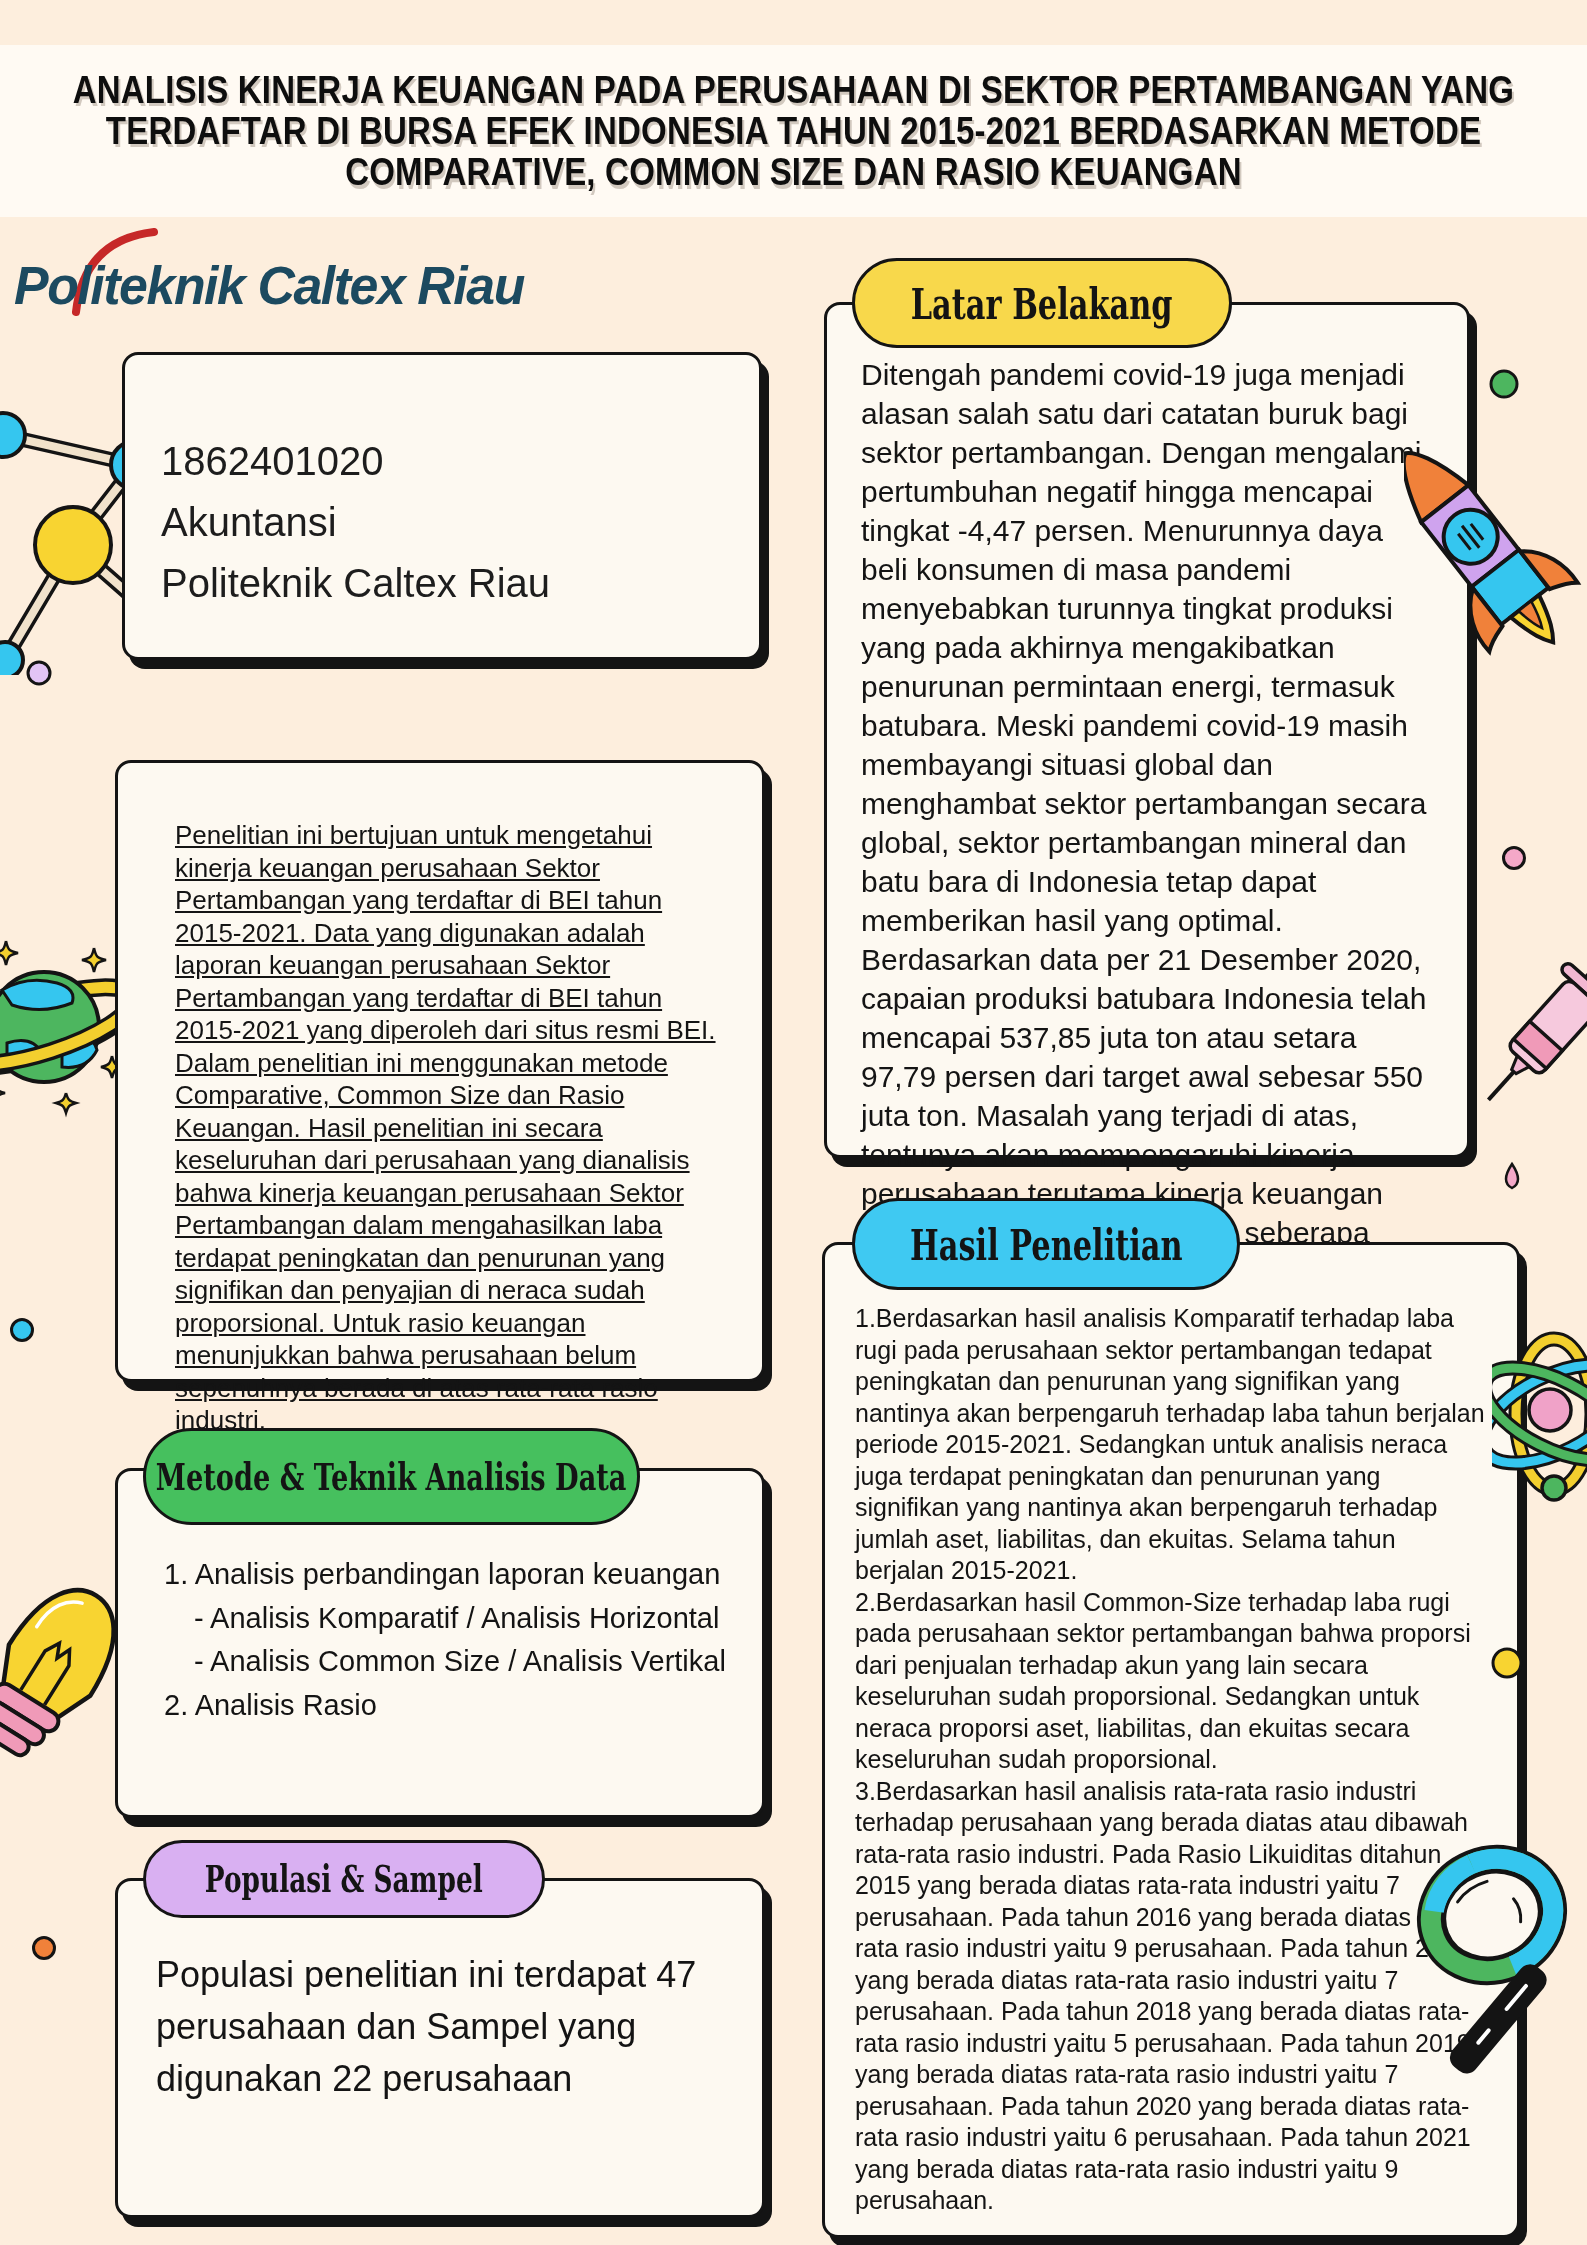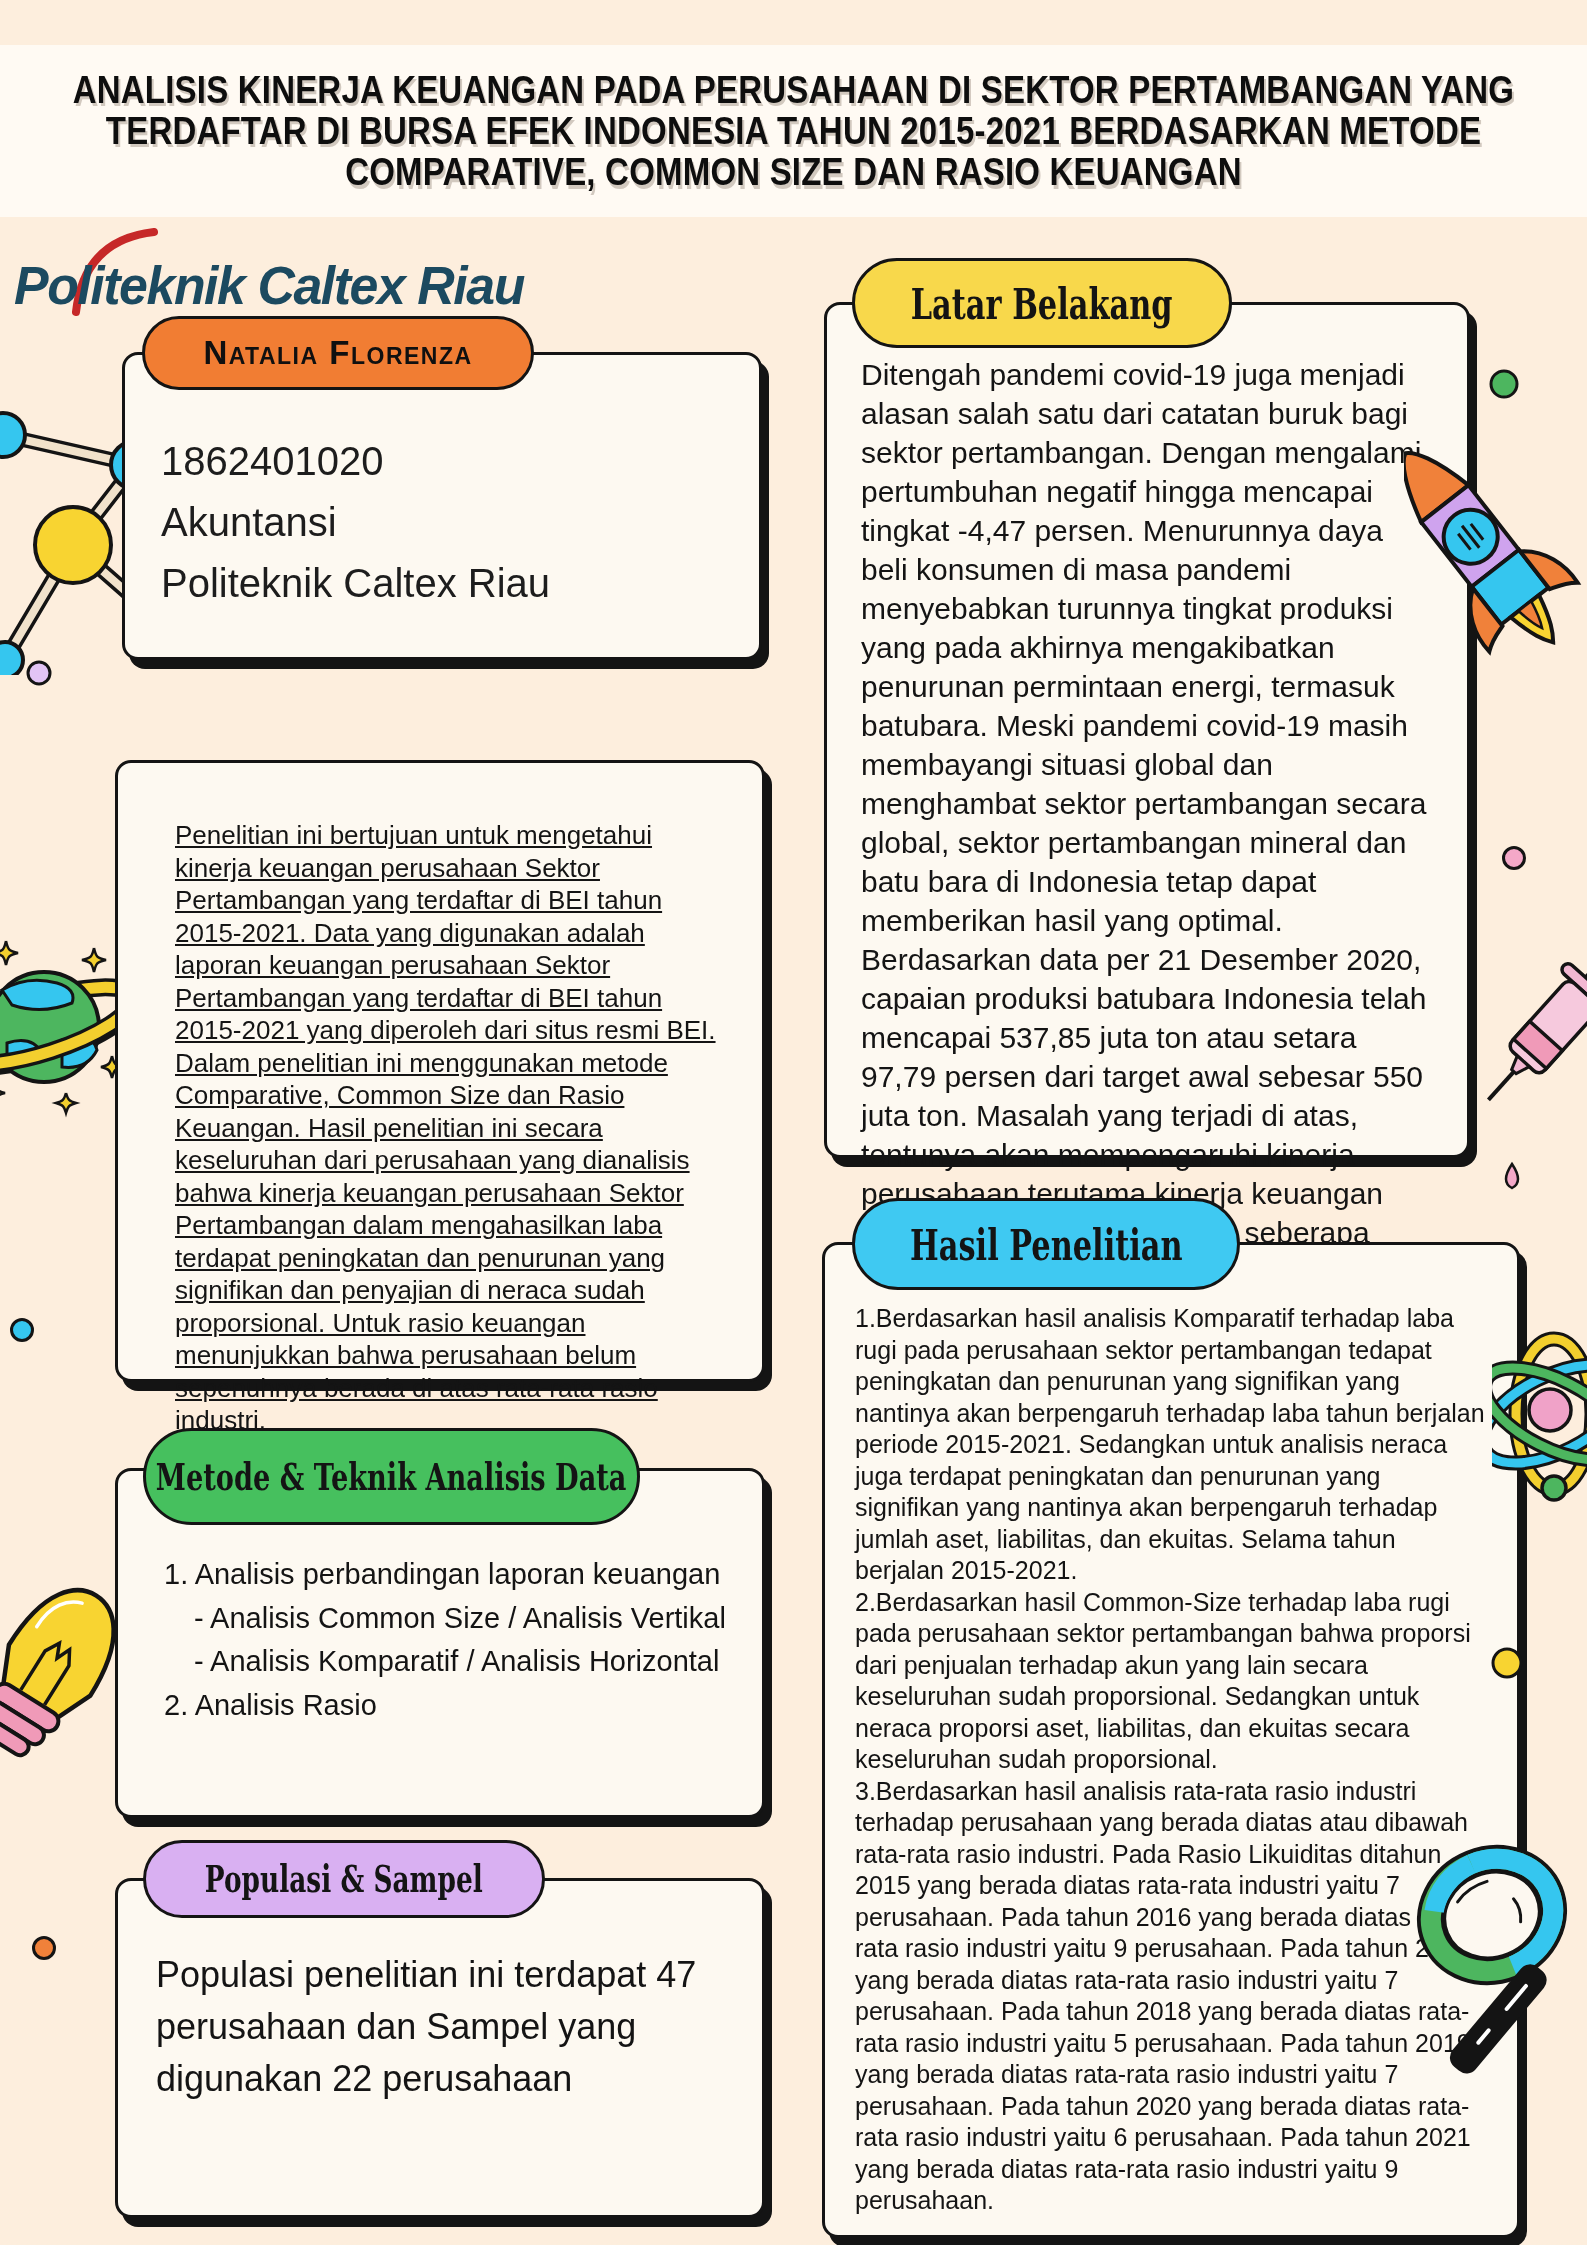--- a/index.html
+++ b/index.html
@@ -93,44 +93,41 @@
     </div>
   </div>
 
   <div class="logo-wrap">
     <svg class="logo-swoosh" width="100" height="104" viewBox="0 0 100 104">
       <path d="M10,94 Q18,22 88,14" stroke="#c62828" stroke-width="8" fill="none" stroke-linecap="round"></path>
     </svg>
     <div class="logo-text">Politeknik Caltex Riau</div>
   </div>
 
-  <div class="badge badge-name">
-    <span class="nlabel">Natalia Florenza</span>
-  </div>
 
   <div class="card card-id">
     <div class="idtext">
       <div>1862401020</div>
       <div>Akuntansi</div>
       <div>Politeknik Caltex Riau</div>
     </div>
   </div>
 
   <div class="card card-abstrak">
     <div class="body">Penelitian ini bertujuan untuk mengetahui kinerja keuangan perusahaan Sektor Pertambangan yang terdaftar di BEI tahun 2015-2021. Data yang digunakan adalah laporan keuangan perusahaan Sektor Pertambangan yang terdaftar di BEI tahun 2015-2021 yang diperoleh dari situs resmi BEI. Dalam penelitian ini menggunakan metode Comparative, Common Size dan Rasio Keuangan. Hasil penelitian ini secara keseluruhan dari perusahaan yang dianalisis bahwa kinerja keuangan perusahaan Sektor Pertambangan dalam mengahasilkan laba terdapat peningkatan dan penurunan yang signifikan dan penyajian di neraca sudah proporsional. Untuk rasio keuangan menunjukkan bahwa perusahaan belum sepenuhnya berada di atas rata-rata rasio industri.</div>
   </div>
 
   <div class="badge badge-metode">
     <span class="blabel">Metode &amp; Teknik Analisis Data</span>
   </div>
   <div class="card card-metode">
     <div class="body">
       <div>1. Analisis perbandingan laporan keuangan</div>
+      <div class="indent">- Analisis Komparatif / Analisis Horizontal</div>
       <div class="indent">- Analisis Common Size / Analisis Vertikal</div>
-      <div class="indent">- Analisis Komparatif / Analisis Horizontal</div>
       <div>2. Analisis Rasio</div>
     </div>
   </div>
 
   <div class="badge badge-populasi">
     <span class="blabel">Populasi &amp; Sampel</span>
   </div>
   <div class="card card-populasi">
     <div class="body">Populasi penelitian ini terdapat 47 perusahaan dan Sampel yang digunakan 22 perusahaan</div>
   </div>

